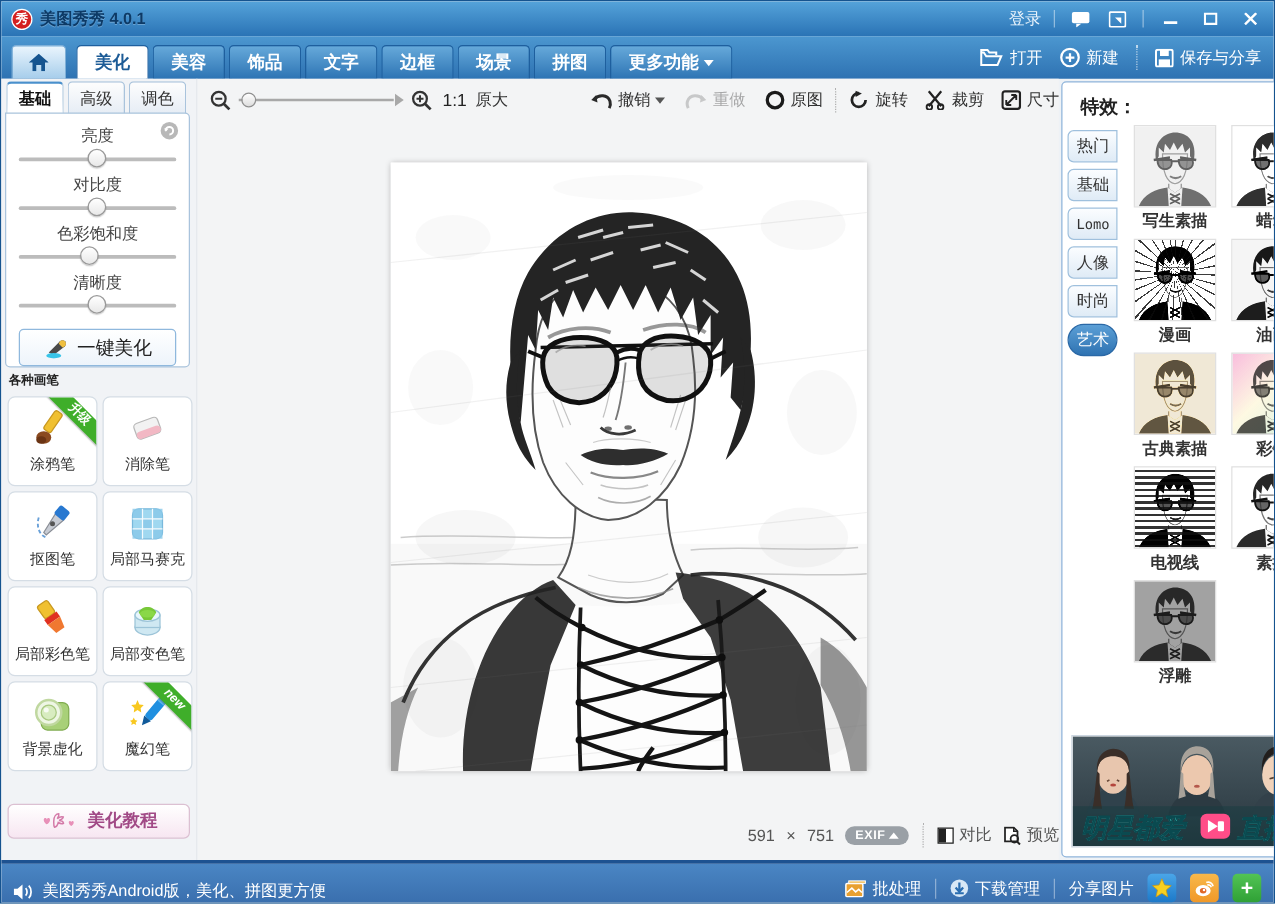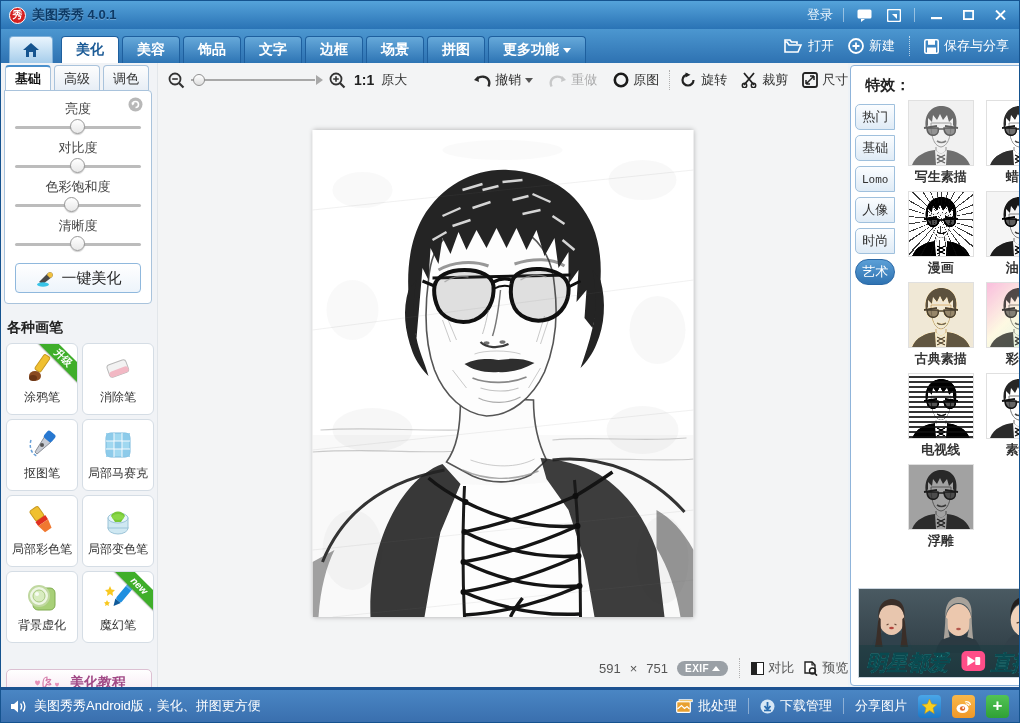--- a/index.html
+++ b/index.html
@@ -39,31 +39,31 @@
   .content{position:absolute;top:62px;left:0;right:0;bottom:34px;display:flex;}
   
   .left-col{width:157px;flex:0 0 auto;background:#f1f3f6;border-right:1px solid #e2e6ea;
     padding:2px 0 0 3px;position:relative;}
   .adjust-tabs{display:flex;margin-left:1px;}
   .adjust-tab{width:46px;height:26px;margin-right:3px;border:1px solid #a9c3dc;border-bottom:none;
     border-radius:4px 4px 0 0;background:linear-gradient(#fdfdfd,#e6edf5);
     font-size:13px;color:#333;display:flex;align-items:center;justify-content:center;}
   .adjust-tab.active{background:#fff;border-top:2px solid #4a90cc;font-weight:bold;color:#111;}
   .adjust-box{width:148px;border:1px solid #a9c3dc;border-radius:0 4px 4px 4px;background:#fff;
-    margin-top:-1px;padding:6px 10px 10px;position:relative;}
+    margin-top:-1px;padding:6px 10px 0;position:relative;}
   .reset-btn{position:absolute;top:6px;right:8px;width:15px;height:15px;}
   .slider-label{text-align:center;font-size:13px;color:#444;margin-top:3px;}
   .slider{position:relative;height:17px;margin-top:1px;}
   .slider .track{position:absolute;left:0;right:0;top:7px;height:3px;background:#bcbcbc;border-radius:2px;}
   .slider .handle{position:absolute;top:0;left:calc(50% - 8px);width:15px;height:15px;border-radius:50%;
     background:linear-gradient(#fff,#e8e8e8);border:1px solid #999;box-shadow:0 1px 1px rgba(0,0,0,.2);}
   .auto-btn{margin-top:10px;width:100%;height:30px;border:1px solid #8fb8dd;border-radius:4px;
     background:linear-gradient(#ffffff,#edf4fb);display:flex;align-items:center;justify-content:center;
     gap:7px;font-size:15px;color:#222;}
-  .brushes-title{font-size:14px;font-weight:bold;color:#222;margin:15px 0 6px 3px;}
+  .brushes-title{font-size:10px;font-weight:bold;color:#222;margin:3px 0 6px 3px;}
   .brush-grid{display:grid;grid-template-columns:72px 72px;gap:4px;margin-left:2px;}
   .brush-card{position:relative;height:72px;background:#fff;border:1px solid #d5dde5;border-radius:6px;
     display:flex;flex-direction:column;align-items:center;justify-content:center;overflow:hidden;}
   .brush-label{font-size:12px;color:#333;margin-top:3px;white-space:nowrap;}
   .ribbon{position:absolute;top:7px;right:-17px;width:62px;transform:rotate(45deg);
     background:#3fae2a;color:#fff;font-size:10px;font-weight:bold;line-height:14px;text-align:center;
     box-shadow:0 1px 1px rgba(0,0,0,.25);}
   .ribbon.new{font-style:italic;}
   .tutorial-btn{margin:26px 0 0 2px;width:146px;height:28px;border:1px solid #dcc0d2;border-radius:5px;
     background:linear-gradient(#fff,#f7e6f1);display:flex;align-items:center;justify-content:center;
@@ -73,21 +73,21 @@
   .canvas-toolbar{height:34px;display:flex;align-items:center;padding:0 0 0 10px;
     font-size:13px;color:#333;}
   .ct-item{display:flex;align-items:center;gap:4px;white-space:nowrap;}
   .ct-item.disabled{opacity:.4;}
   .zoom-slider{position:relative;width:132px;height:14px;margin:0 6px;}
   .zoom-slider .ztrack{position:absolute;left:0;right:8px;top:6px;height:2px;background:#a8a8a8;}
   .zoom-slider .zarrow{position:absolute;right:0;top:2px;width:0;height:0;
     border-top:5px solid transparent;border-bottom:5px solid transparent;border-left:7px solid #a8a8a8;}
   .zoom-slider .zhandle{position:absolute;left:2px;top:1px;width:12px;height:12px;border-radius:50%;
     background:linear-gradient(#fff,#ddd);border:1px solid #909090;}
-  .ratio{font-weight:bold;font-size:14px;color:#222;}
+  .ratio{font-weight:normal;font-size:14px;color:#222;}
   .ratio-text{color:#333;margin-left:3px;}
   .ct-sep{height:20px;border-left:1px dotted #b0b0b0;margin:0 10px;}
   .image-stage{position:absolute;top:67px;left:50%;transform:translateX(-50%);
     width:381px;height:487px;background:#fff;box-shadow:0 0 5px rgba(0,0,0,.3);}
   .image-stage svg{display:block;}
   .canvas-info{position:absolute;bottom:10px;right:0;display:flex;align-items:center;
     gap:9px;font-size:13px;color:#555;}
   .exif-badge{background:#9aa0a6;color:#fff;font-weight:bold;font-size:10px;letter-spacing:.5px;
     padding:2px 8px;border-radius:9px;display:flex;align-items:center;gap:3px;}
   .tri-up{width:0;height:0;border-left:4px solid transparent;border-right:4px solid transparent;
@@ -120,21 +120,21 @@
   [data-variant="color-pencil"] svg{filter:opacity(.8);}
   [data-variant="color-pencil"] .overlay{background:linear-gradient(135deg,rgba(242,110,180,.45),rgba(250,230,140,.25) 45%,rgba(130,220,170,.35));mix-blend-mode:multiply;}
   [data-variant="tv-lines"] svg{filter:grayscale(1) contrast(1.6);}
   [data-variant="tv-lines"] .overlay{background:repeating-linear-gradient(0deg,rgba(15,15,15,.85) 0 2px,transparent 2px 5px);}
   [data-variant="emboss"] svg{filter:grayscale(1) contrast(.8) brightness(.92);}
   [data-variant="emboss"] .overlay{background:rgba(125,125,125,.45);mix-blend-mode:multiply;}
   .ad-card{position:absolute;left:7px;right:7px;bottom:7px;height:90px;border:1px solid #ccd6e0;overflow:hidden;}
   
   .statusbar{position:absolute;left:0;right:0;bottom:0;height:34px;
     background:linear-gradient(#4a86c4,#3a6fae);border-top:3px solid #1d5291;
-    display:flex;align-items:center;color:#fff;font-size:13px;padding:16px 10px;}
+    display:flex;align-items:flex-end;color:#fff;font-size:13px;padding:0 10px;}
   .status-left{display:flex;align-items:center;gap:7px;}
   .status-right{margin-left:auto;display:flex;align-items:center;gap:11px;}
   .sb-sep{width:1px;height:16px;background:rgba(255,255,255,.4);}
   .social{width:23px;height:23px;border-radius:4px;display:flex;align-items:center;justify-content:center;}
   .social.qzone{background:linear-gradient(#4aa6e8,#1c78c8);}
   .social.weibo{background:linear-gradient(#f8b84a,#f09828);}
   .social.plus{background:linear-gradient(#52c455,#2fa035);color:#fff;font-size:17px;font-weight:bold;}
 </style>
 </head>
 <body>

